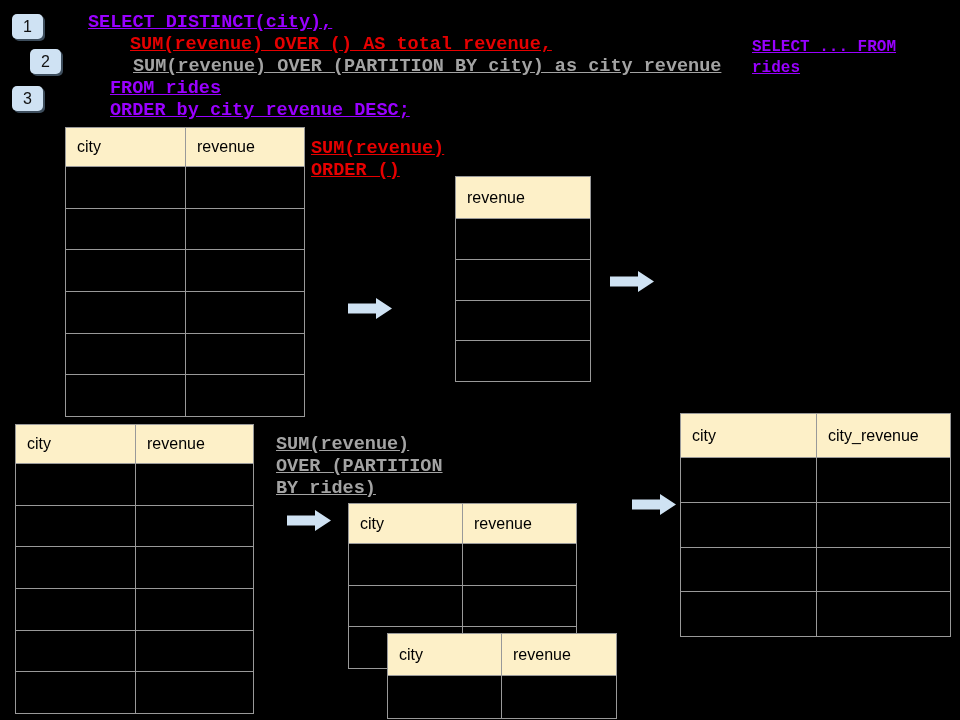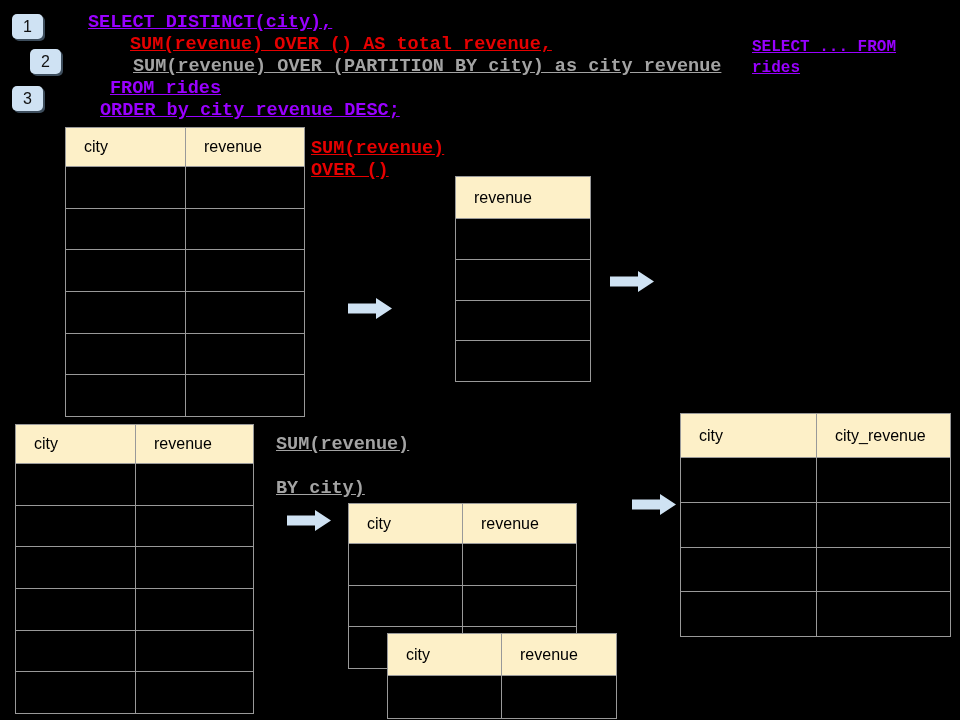--- a/index.html
+++ b/index.html
@@ -20,21 +20,21 @@
   }
   .code-line.small{font-size:16px;line-height:21px;}
   [data-color="purple"]{color:#9900ff;}
   [data-color="red"]{color:#e60000;}
   [data-color="green"]{color:#a3a3a3;}
 
   .sql-l1{left:88px;top:12px;}
   .sql-l2{left:130px;top:34px;}
   .sql-l3{left:133px;top:56px;}
   .sql-l4{left:110px;top:78px;}
-  .sql-l5{left:100px;top:100px;}
+  .sql-l5{left:110px;top:100px;}
 
   .tr-note-l1{left:752px;top:37px;text-align:right;}
   .tr-note-l2{left:752px;top:58px;}
 
   .red-l1{left:311px;top:138px;}
   .red-l2{left:311px;top:160px;}
 
   .grn-l1{left:276px;top:434px;}
   .grn-l2{left:276px;top:456px;}
   .grn-l3{left:276px;top:478px;}
@@ -54,21 +54,21 @@
   
   .dtable{
     position:absolute;box-sizing:border-box;
     border:1px solid #999;background:#000;
   }
   .thead{display:flex;box-sizing:border-box;background:#fdf0c8;}
   .tr{display:flex;box-sizing:border-box;border-top:1px solid #999;}
   .th,.td{box-sizing:border-box;height:100%;border-right:1px solid #999;}
   .th:last-child,.td:last-child{flex:1;border-right:none;}
   .th{
-    display:flex;align-items:center;padding-left:18px;
+    display:flex;align-items:center;padding-left:11px;
     color:#000;font-size:16px;
   }
 
   .t1{left:65px;top:127px;width:240px;height:290px;}
   .t1 .thead{height:38px;} .t1 .tr{height:41.66px;}
   .t1 .th:first-child,.t1 .td:first-child{width:120px;}
 
   .t2{left:455px;top:176px;width:136px;height:206px;}
   .t2 .thead{height:41px;} .t2 .tr{height:40.75px;}
 
@@ -107,24 +107,25 @@
   <div class="code-line sql-l1" data-color="purple">SELECT DISTINCT(city),</div>
   <div class="code-line sql-l2" data-color="red">SUM(revenue) OVER () AS total_revenue,</div>
   <div class="code-line sql-l3" data-color="green">SUM(revenue) OVER (PARTITION BY city) as city_revenue</div>
   <div class="code-line sql-l4" data-color="purple">FROM rides</div>
   <div class="code-line sql-l5" data-color="purple">ORDER by city_revenue DESC;</div>
 
   <div class="code-line small tr-note-l1" data-color="purple">SELECT ... FROM</div>
   <div class="code-line small tr-note-l2" data-color="purple">rides</div>
 
   <div class="code-line red-l1" data-color="red">SUM(revenue)</div>
-  <div class="code-line red-l2" data-color="red">OVER ()</div>
+  <div class="code-line red-l2" data-color="red">ORDER ()</div>
 
   <div class="code-line grn-l1" data-color="green">SUM(revenue)</div>
-  <div class="code-line grn-l3" data-color="green">BY city)</div>
+  <div class="code-line grn-l2" data-color="green">OVER (PARTITION</div>
+  <div class="code-line grn-l3" data-color="green">BY rides)</div>
 
   <div class="dtable t1">
       <div class="thead">
         <div class="th">city</div>
         <div class="th">revenue</div>
       </div>
       <div class="tr">
         <div class="td"></div>
         <div class="td"></div>
       </div>

